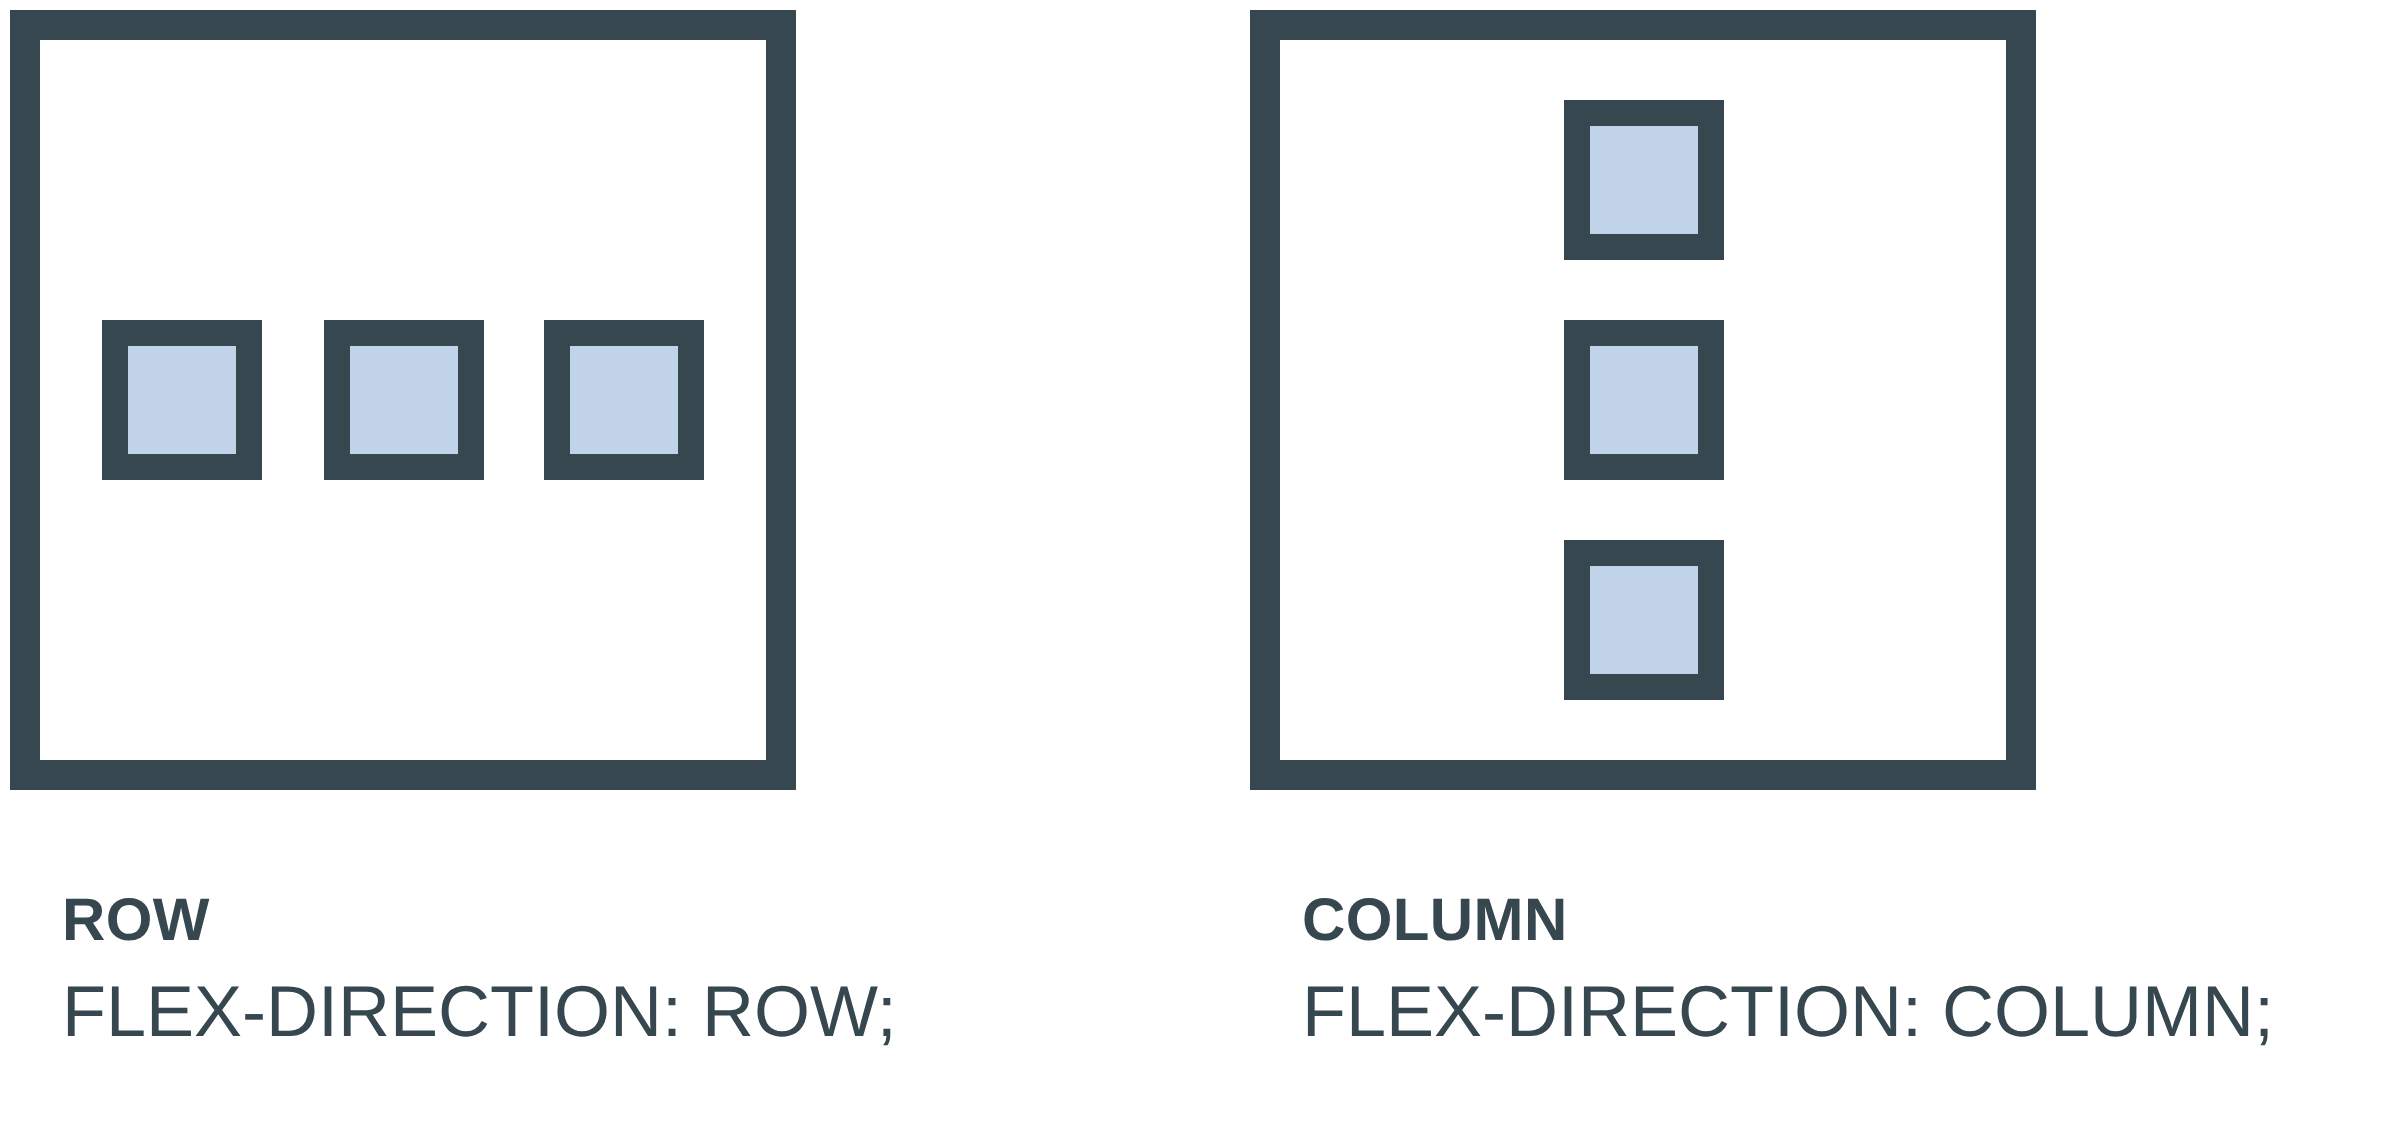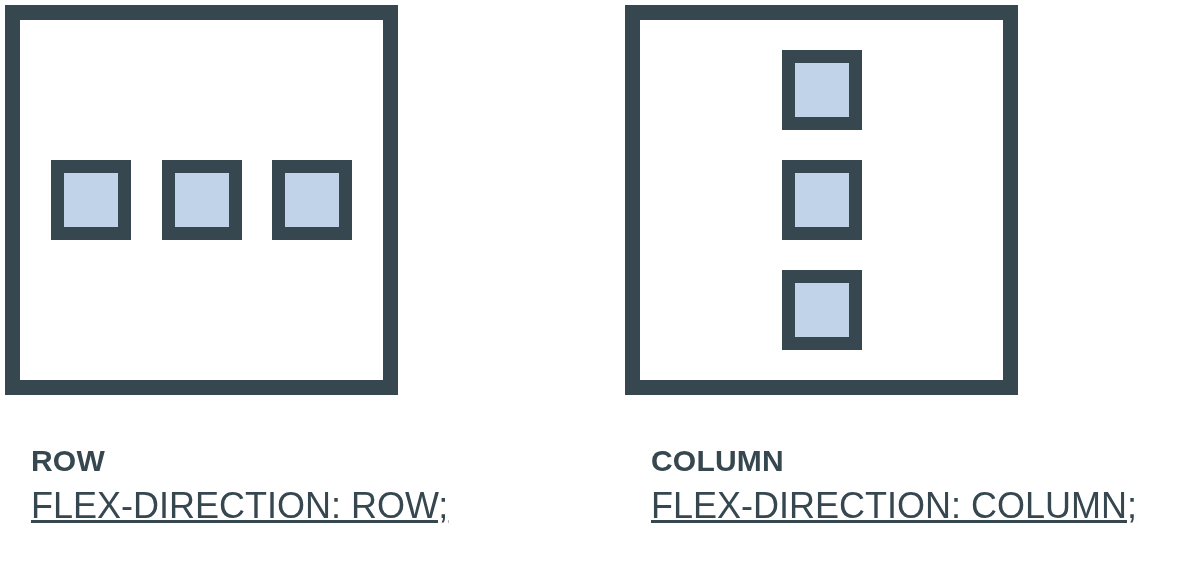--- a/index.html
+++ b/index.html
@@ -72,21 +72,20 @@
     line-height: 42px;
     letter-spacing: 0.2px;
     white-space: nowrap;
   }
   .caption-code {
     font-size: 36px;
     font-weight: normal;
     line-height: 48px;
     letter-spacing: 0px;
     white-space: nowrap;
-    text-decoration: underline;
   }
 </style>
 </head>
 <body>
 
 <div class="panel panel-row">
 
   <div class="container dir-row">
     <div class="item"></div>
     <div class="item"></div>

